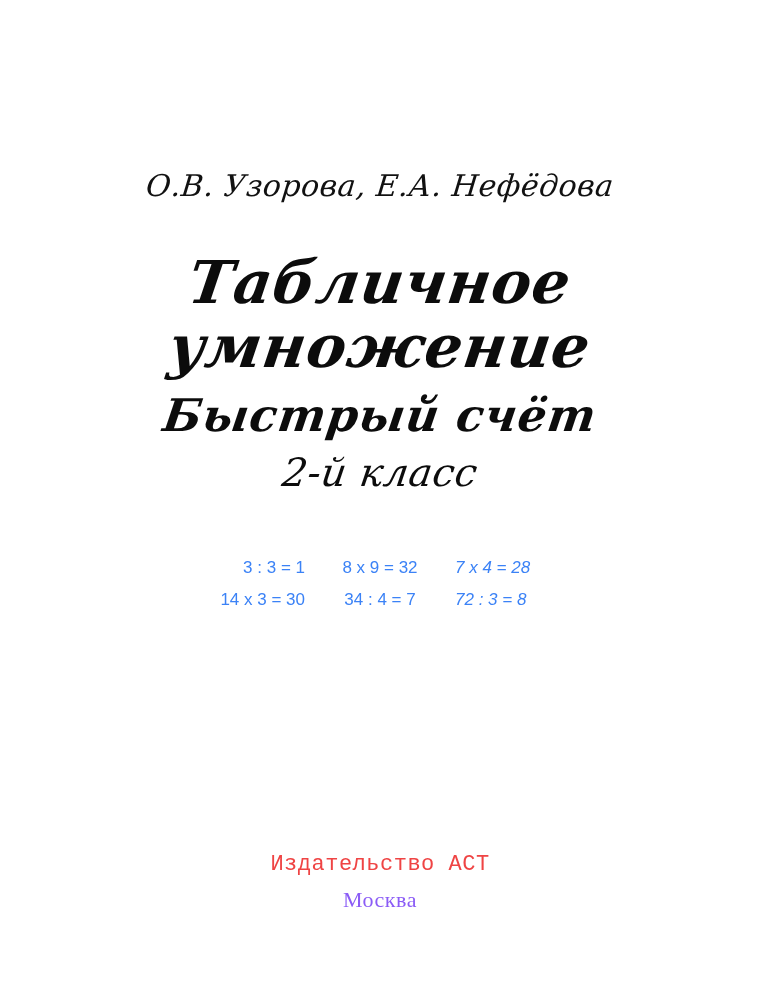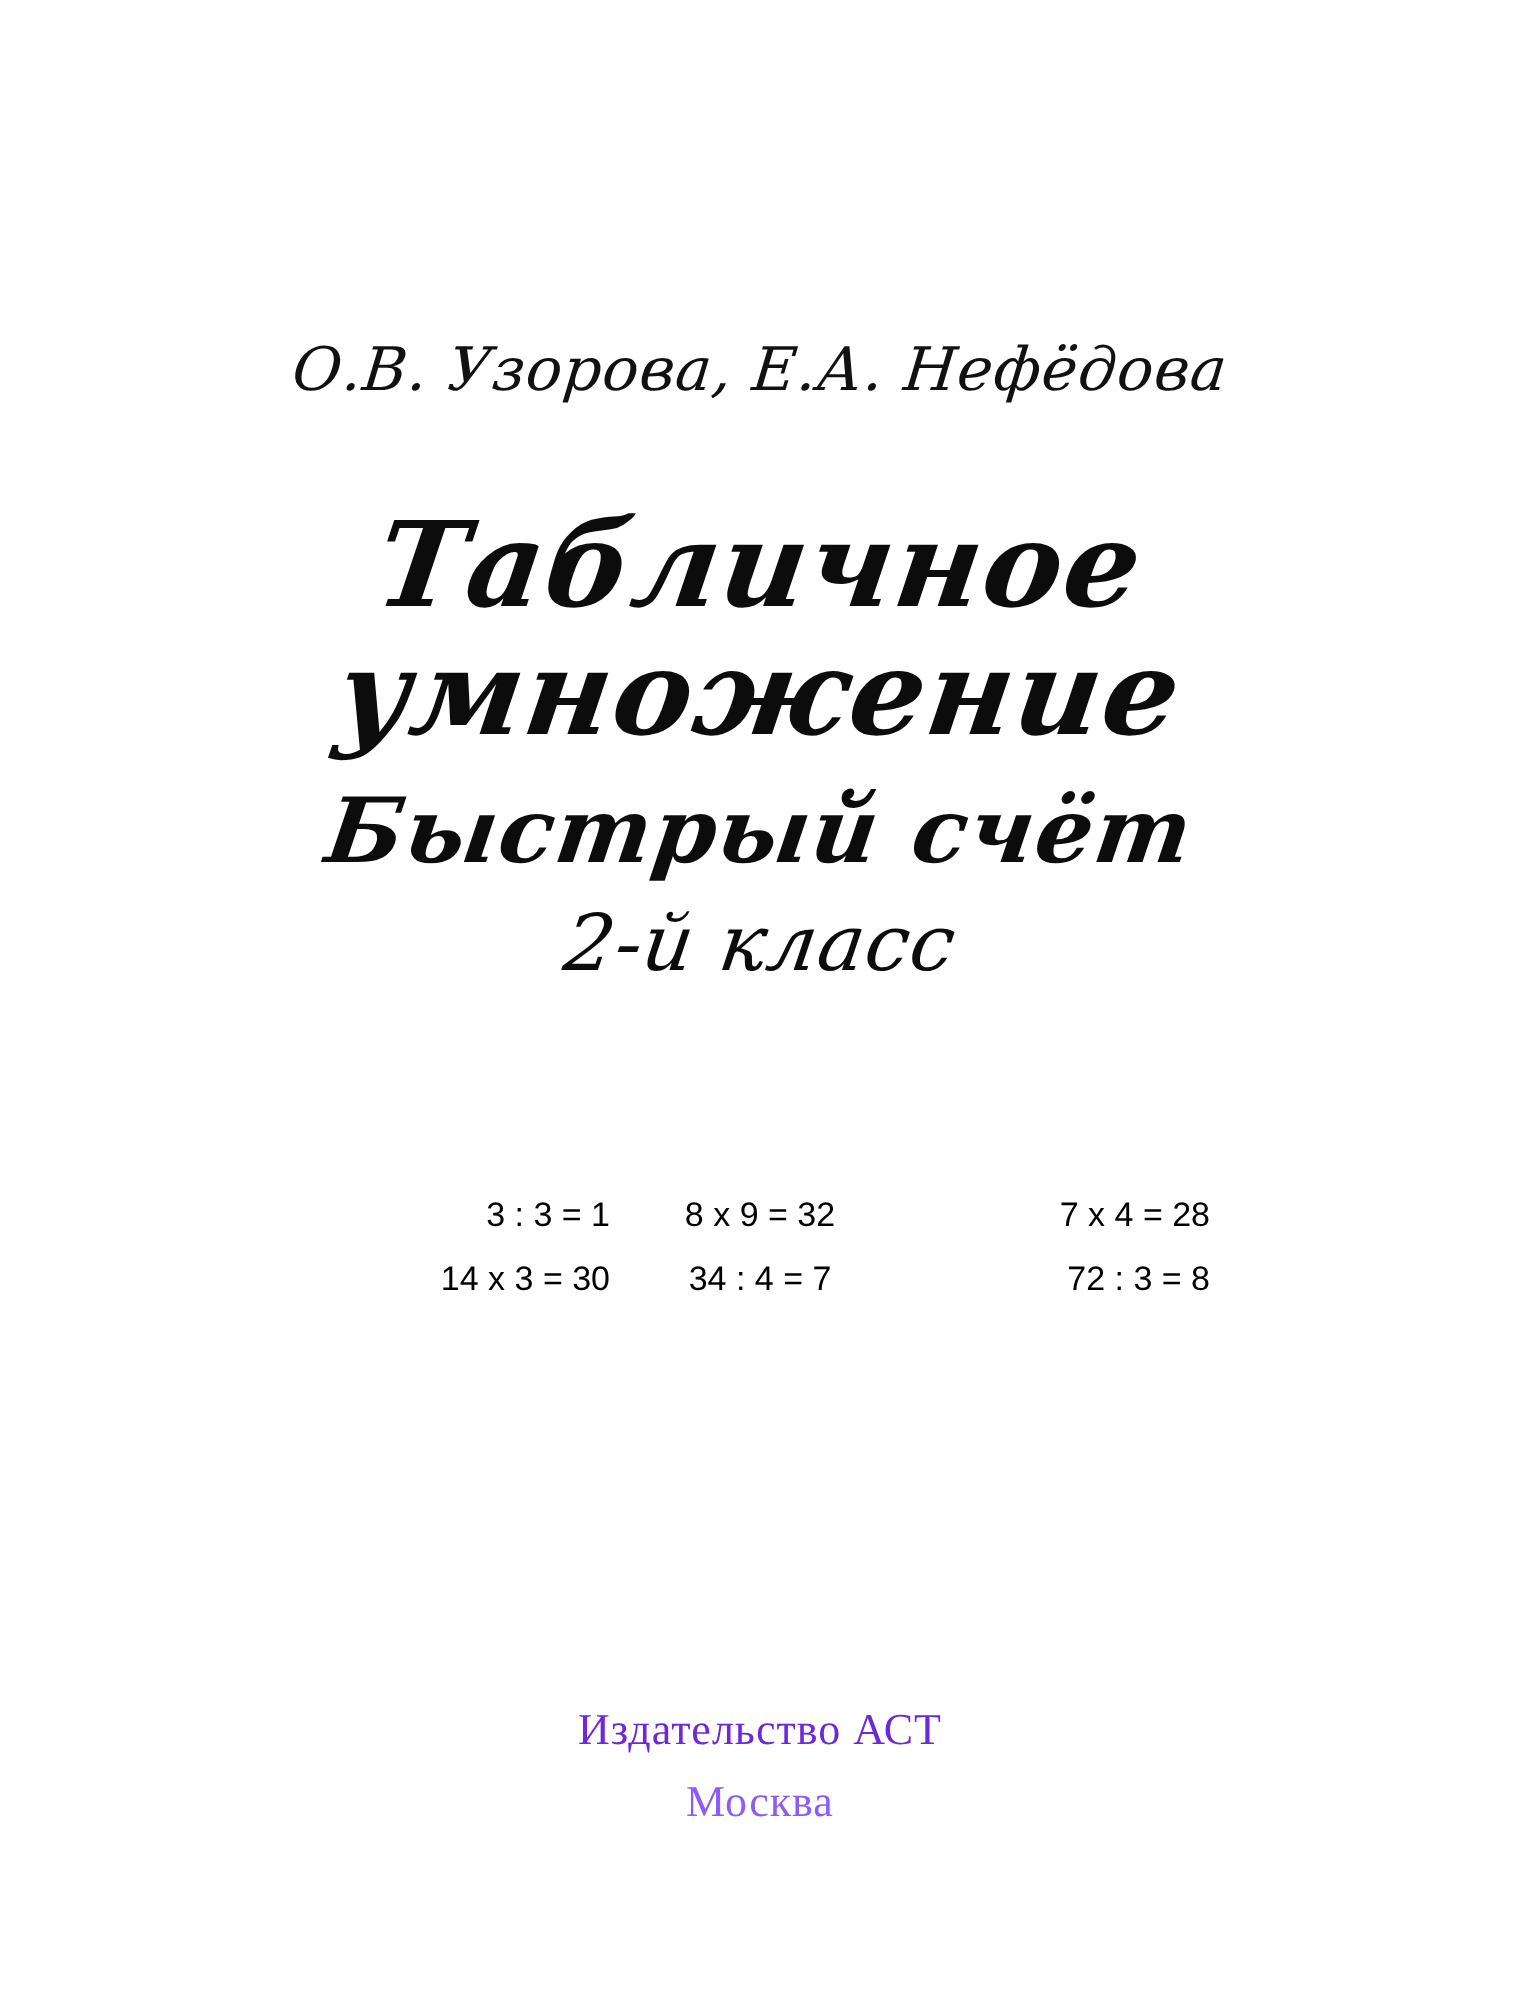--- a/index.html
+++ b/index.html
@@ -86,45 +86,44 @@
     top: 552px;
     left: 0;
     width: 760px;
     display: flex;
     justify-content: center;
   }
   .examples table {
     border-collapse: collapse;
     font-family: "Liberation Sans", sans-serif;
     font-size: 17px;
-    color: #000000;
-    margin-top: 40px;
+    color: #3b82f6;
   }
   .examples td {
     padding: 6px 0;
     white-space: nowrap;
     text-align: right;
   }
   .examples td.col-1 { width: 150px; padding-right: 0; }
   .examples td.col-2 { width: 150px; text-align: center; }
-  .examples td.col-3 { width: 150px; text-align: right; }
+  .examples td.col-3 { width: 150px; text-align: left; font-style: italic; }
 
   
   .publisher {
     position: absolute;
     top: 852px;
     left: 0;
     width: 760px;
     text-align: center;
   }
   .publisher .pub-name {
-    font-family: Liberation Serif, serif;
+    font-family: Liberation Mono, monospace;
     font-size: 22px;
     letter-spacing: 0.5px;
-    color: #6d28d9;
+    color: #ef4444;
   }
   .publisher .pub-city {
     margin-top: 10px;
     font-family: "Liberation Serif", serif;
     font-size: 22px;
     letter-spacing: 0.5px;
     color: #8b5cf6;
   }
 </style>
 </head>

